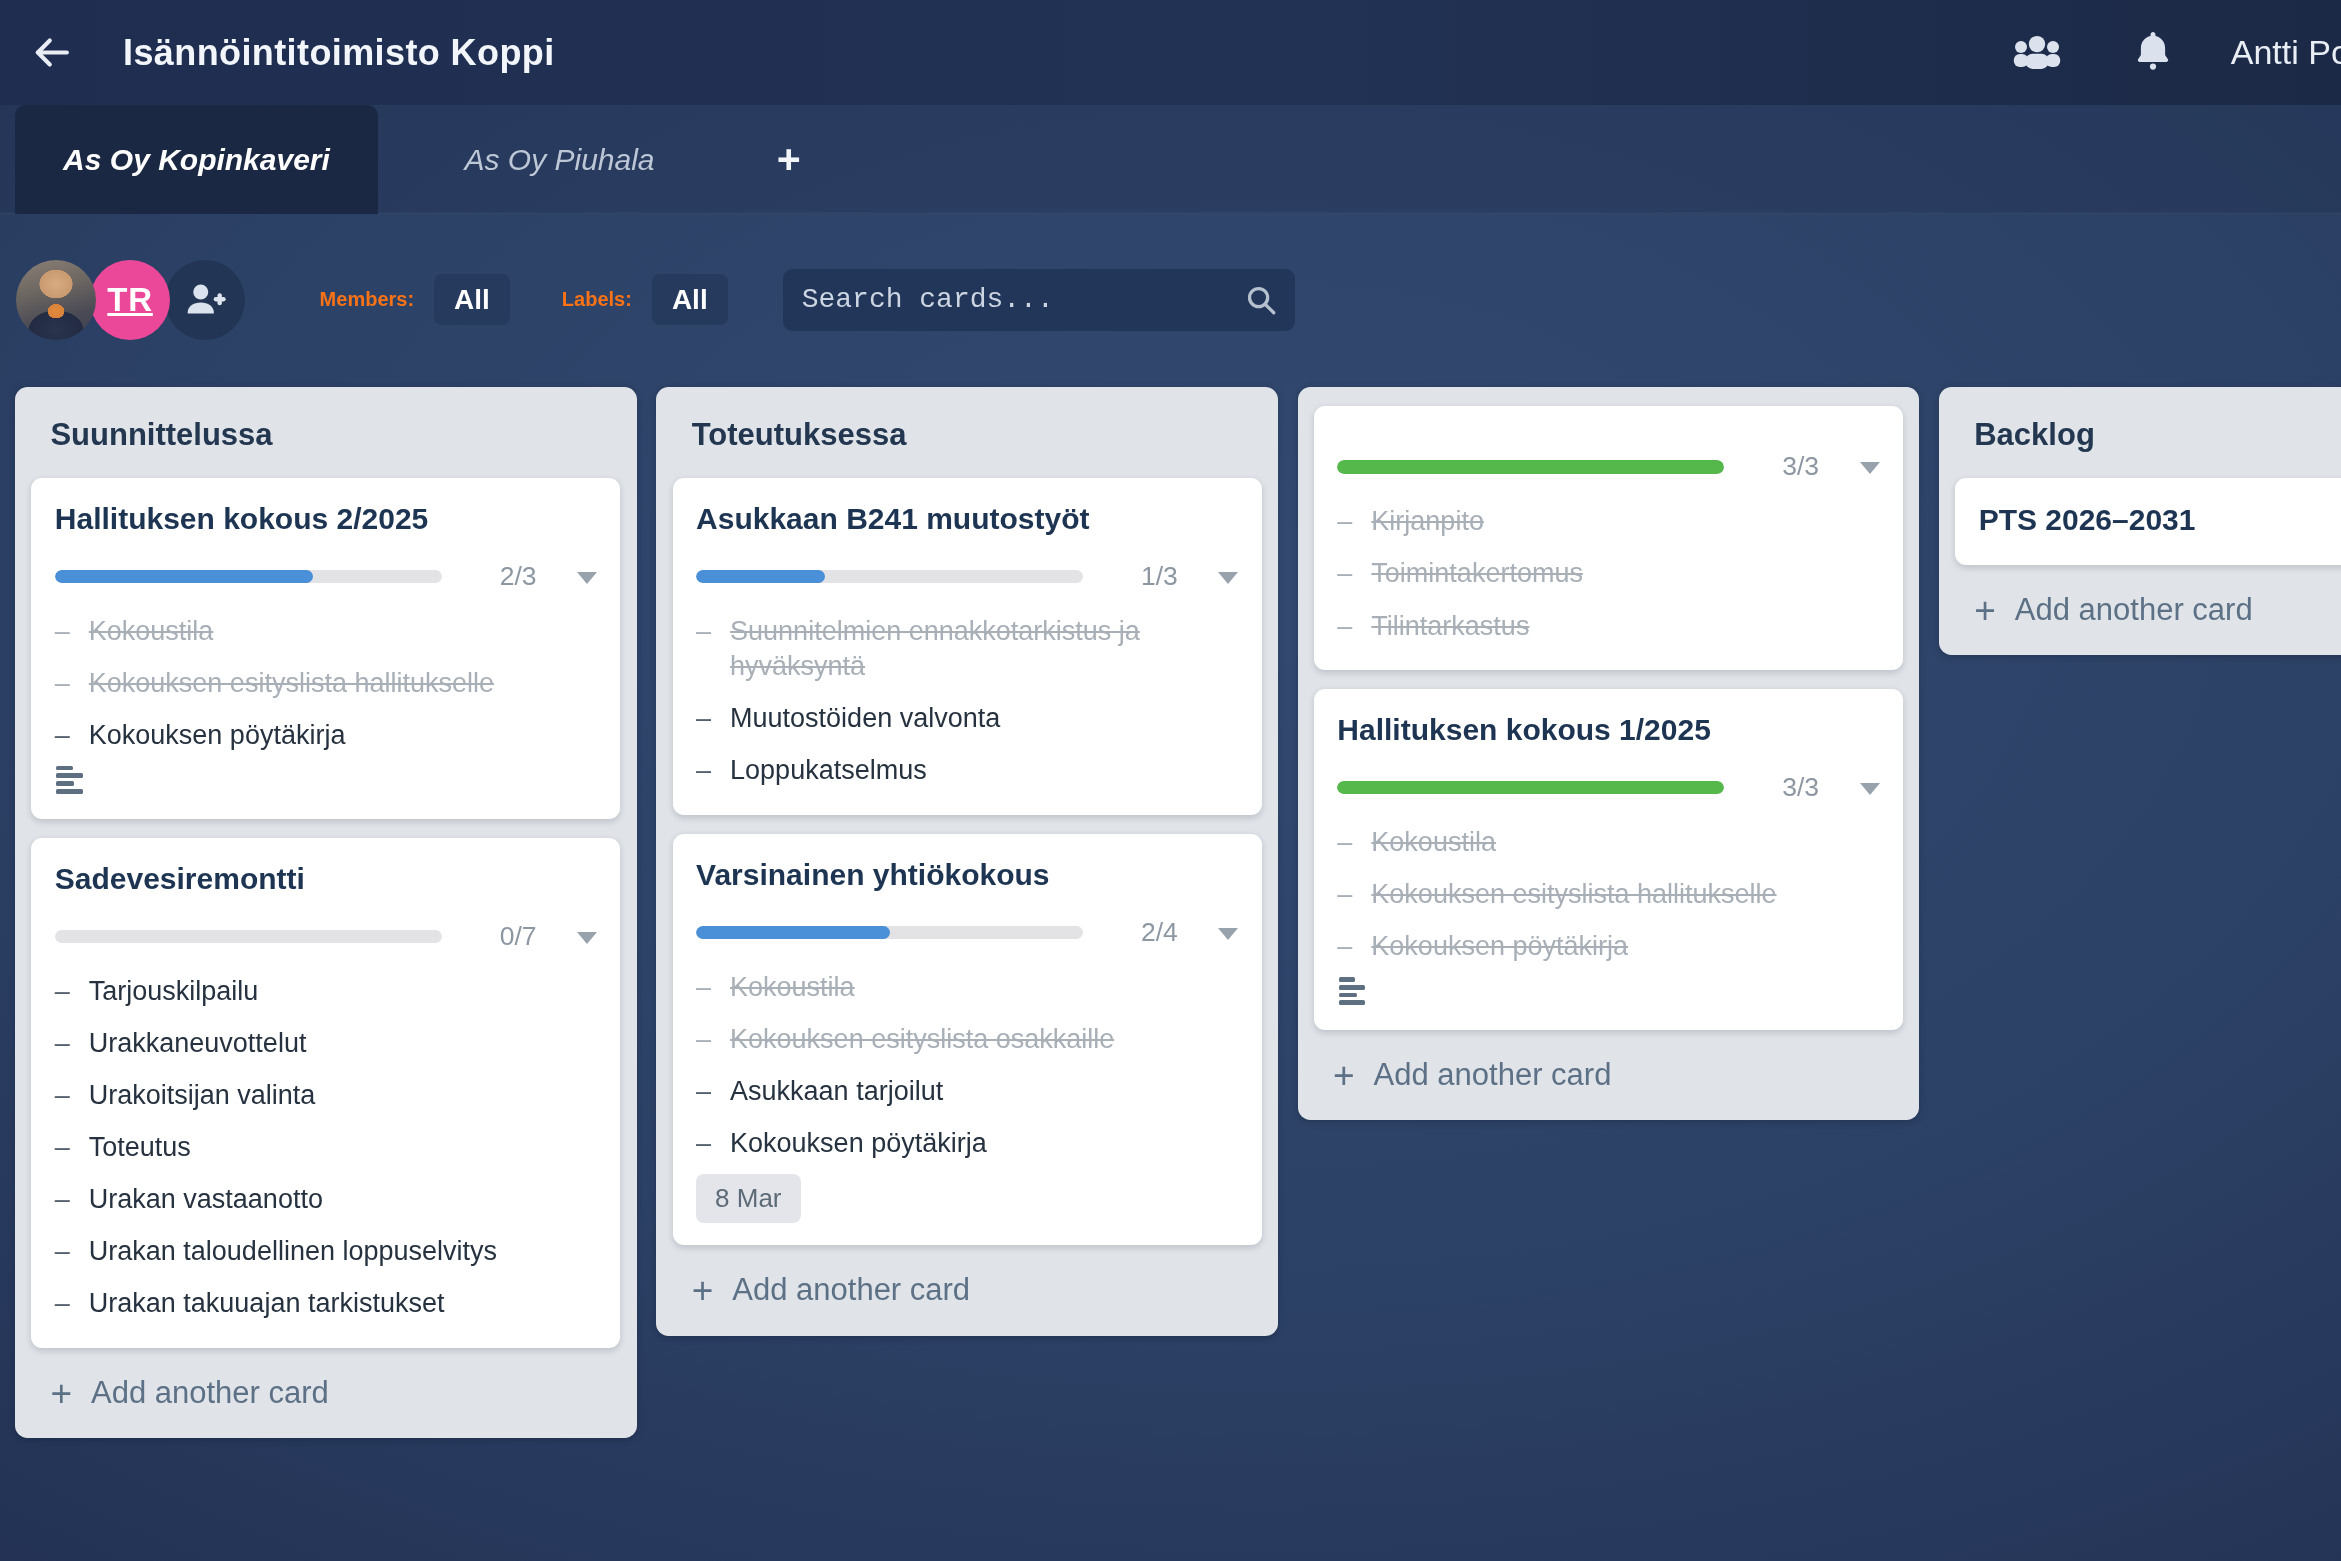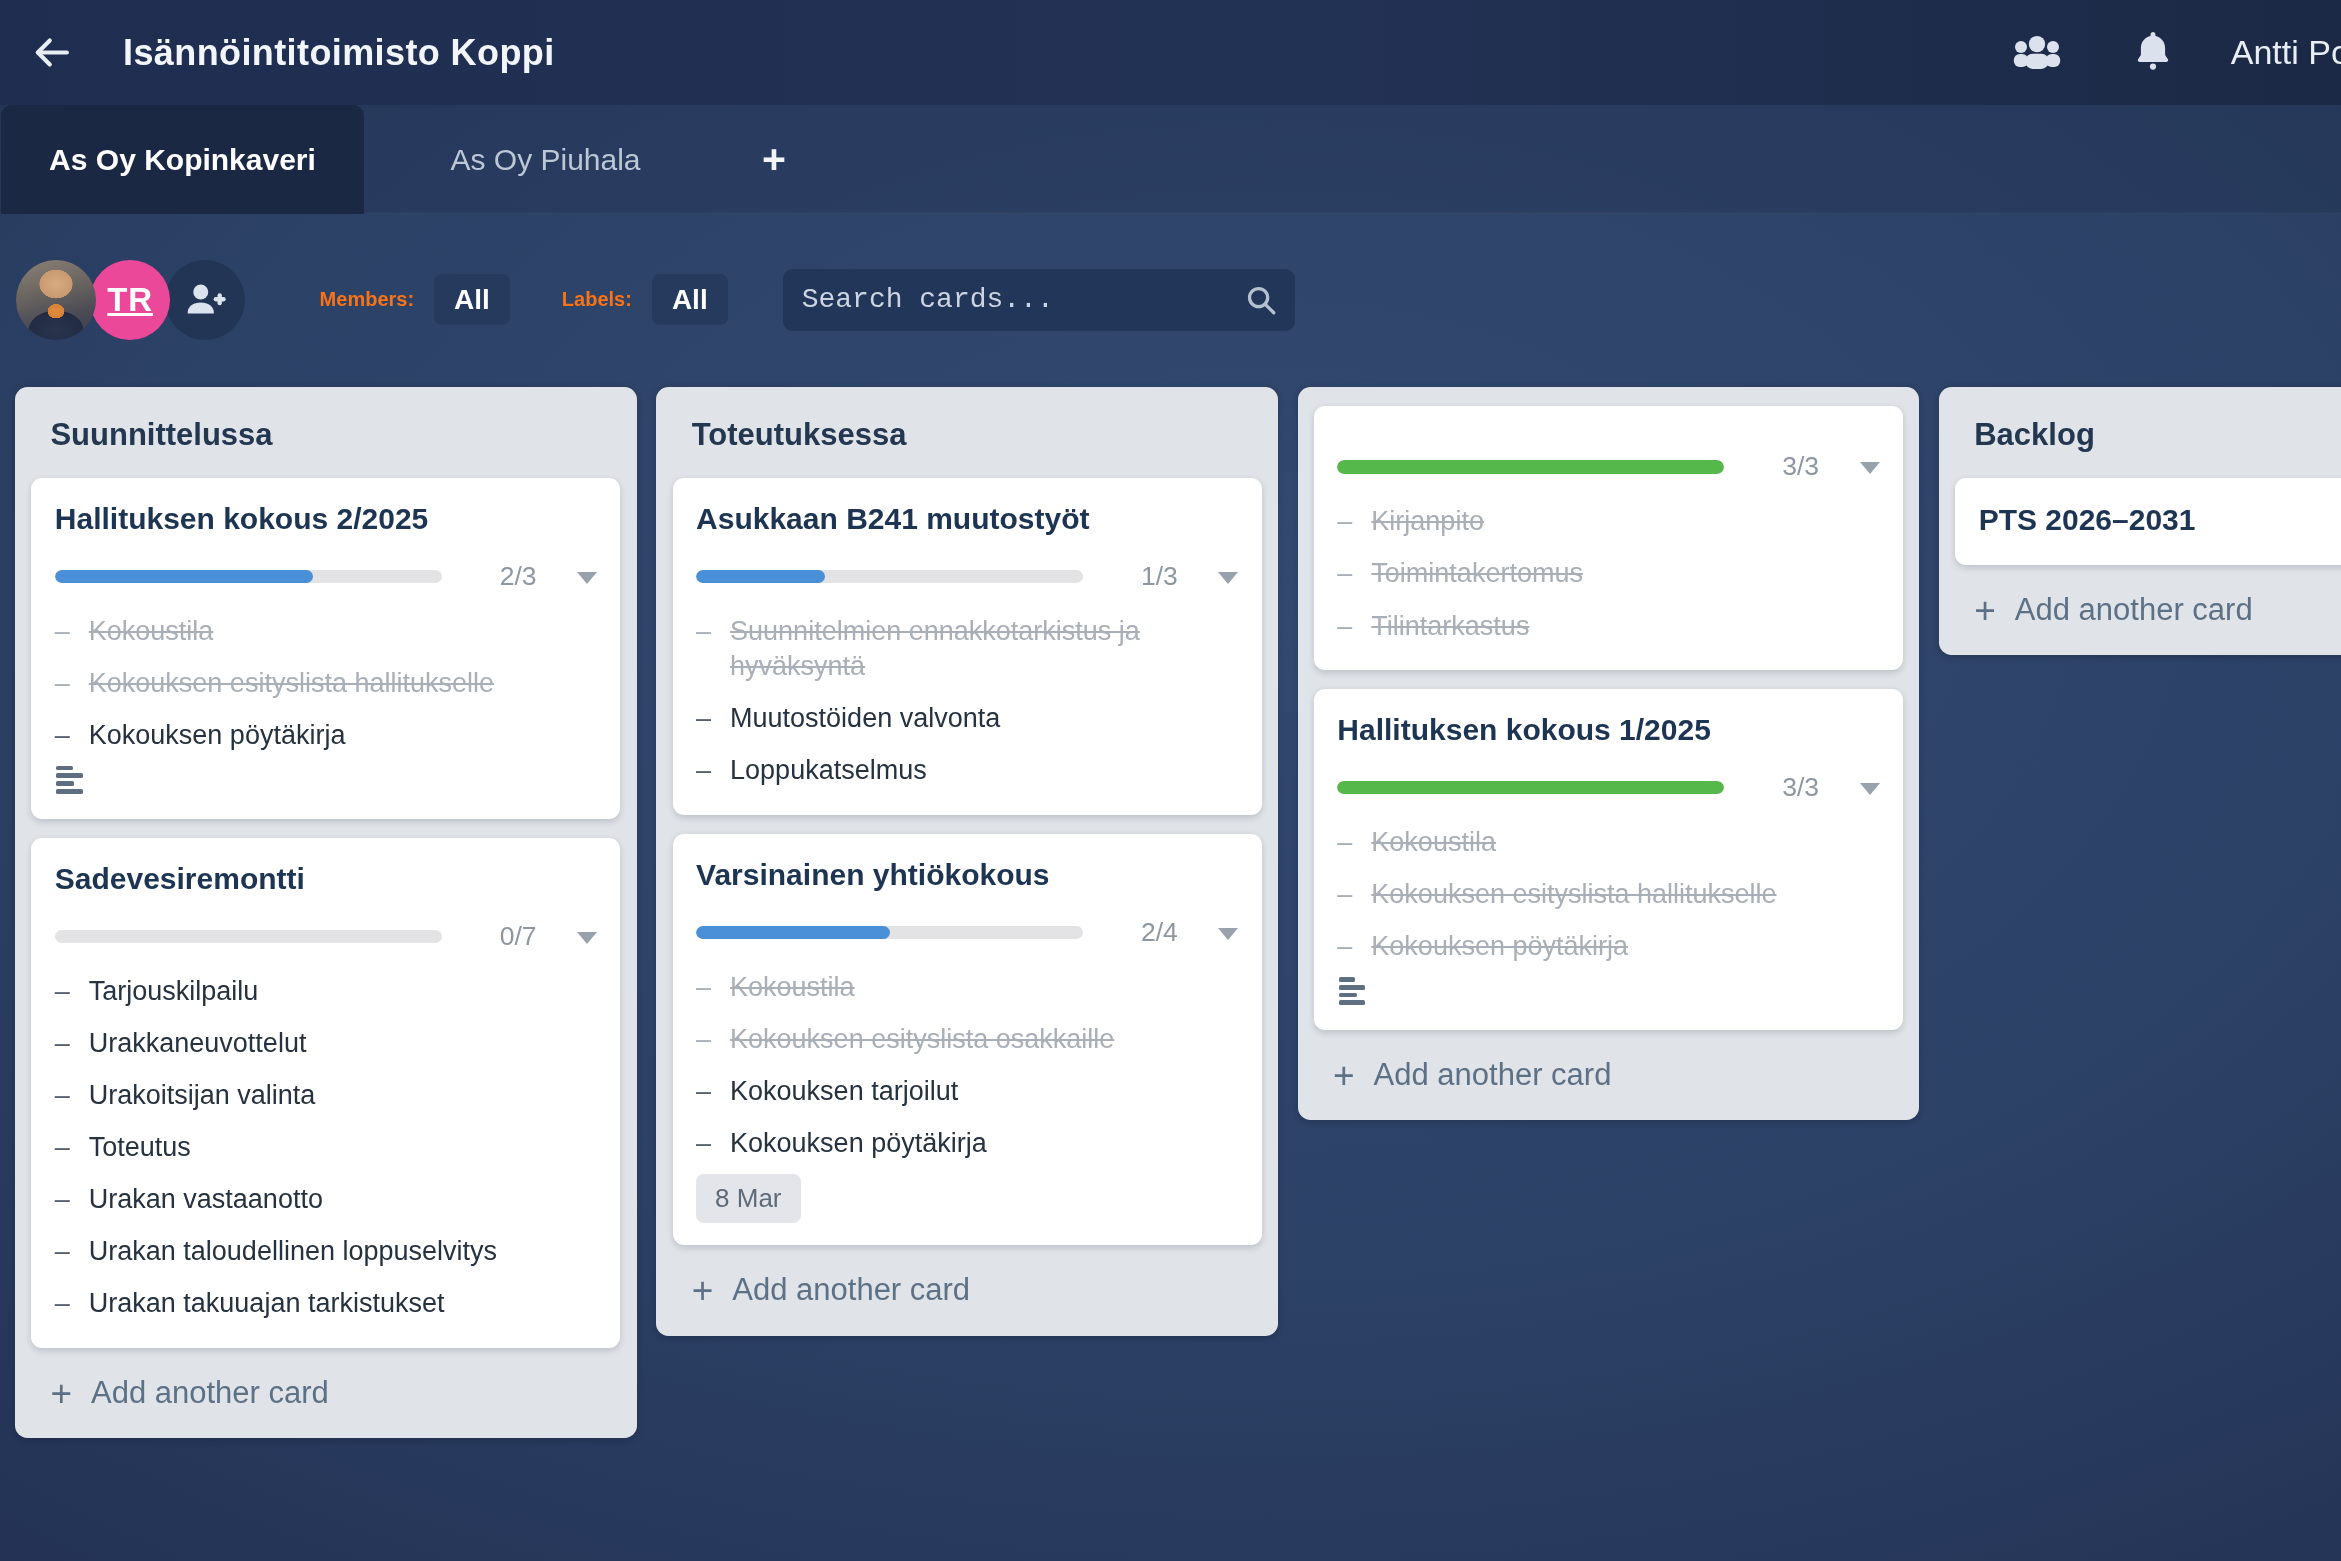--- a/index.html
+++ b/index.html
@@ -16,23 +16,24 @@
   }
   .back-btn{width:47px;height:47px;display:flex;align-items:center;justify-content:center;cursor:pointer;flex:0 0 auto;}
   .app-title{font-size:36px;font-weight:700;color:#f2f5fa;margin-left:48px;letter-spacing:0.4px;white-space:nowrap;}
   .topbar-right{margin-left:auto;display:flex;align-items:center;}
   .tb-icon{display:flex;align-items:center;justify-content:center;cursor:pointer;}
   .tb-icon.people{margin-right:66px;}
   .tb-icon.bell{margin-right:56px;}
   .user-name{font-size:34px;color:#e9eef5;white-space:nowrap;cursor:pointer;margin-right:-7.8px;}
   
   .tabstrip{
-    height:109px;display:flex;align-items:stretch;padding-left:1px;
+    height:109px;display:flex;align-items:stretch;padding-left:15px;
     background:rgba(12,22,42,.14);
     box-shadow:inset 0 -1.6px 0 rgba(255,255,255,.05);
+    font-style:italic;
   }
   .tab{
     display:flex;align-items:center;justify-content:center;
     padding:0 45px;font-size:30px;color:#bdc7d6;cursor:pointer;
     border-radius:11px 11px 0 0;min-width:273px;
   }
   .tab.active{background:#1b2843;color:#ffffff;font-weight:700;}
   .tab-add{
     display:flex;align-items:center;justify-content:center;
     width:94px;font-size:41px;font-weight:700;color:#f2f5fa;cursor:pointer;
@@ -307,21 +308,21 @@
         <div class="check-item struck">
           <span class="dash">–</span>
             <span class="txt">Kokoustila</span>
         </div>
         <div class="check-item struck">
           <span class="dash">–</span>
             <span class="txt">Kokouksen esityslista osakkaille</span>
         </div>
         <div class="check-item">
           <span class="dash">–</span>
-            <span class="txt">Kokouksen tarjoilut</span>
+            <span class="txt">Asukkaan tarjoilut</span>
         </div>
         <div class="check-item">
           <span class="dash">–</span>
             <span class="txt">Kokouksen pöytäkirja</span>
         </div>
       </div>
       <span class="date-chip">8 Mar</span>
     </div>
 
     <div class="add-card">

